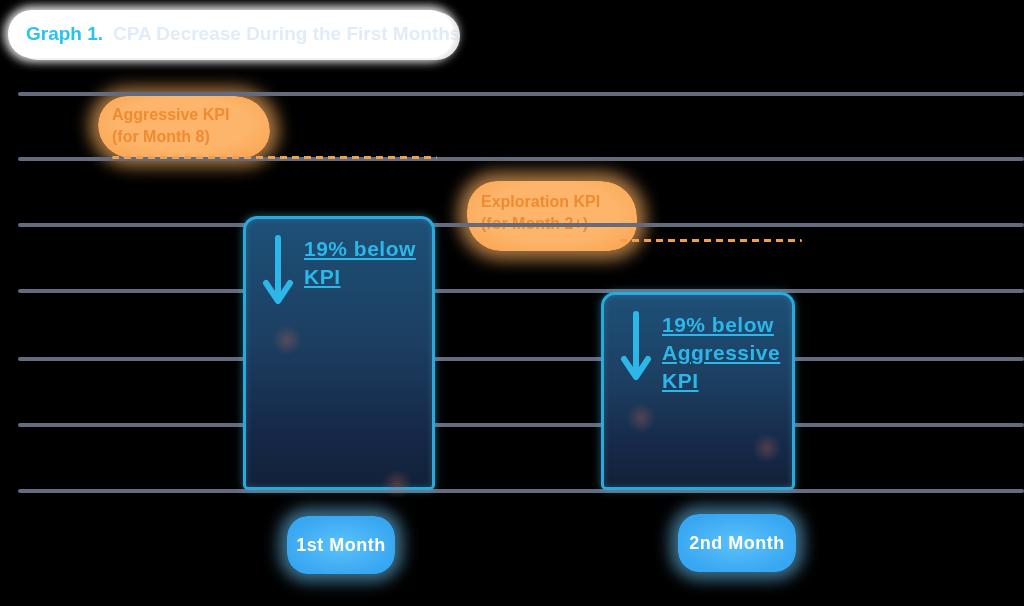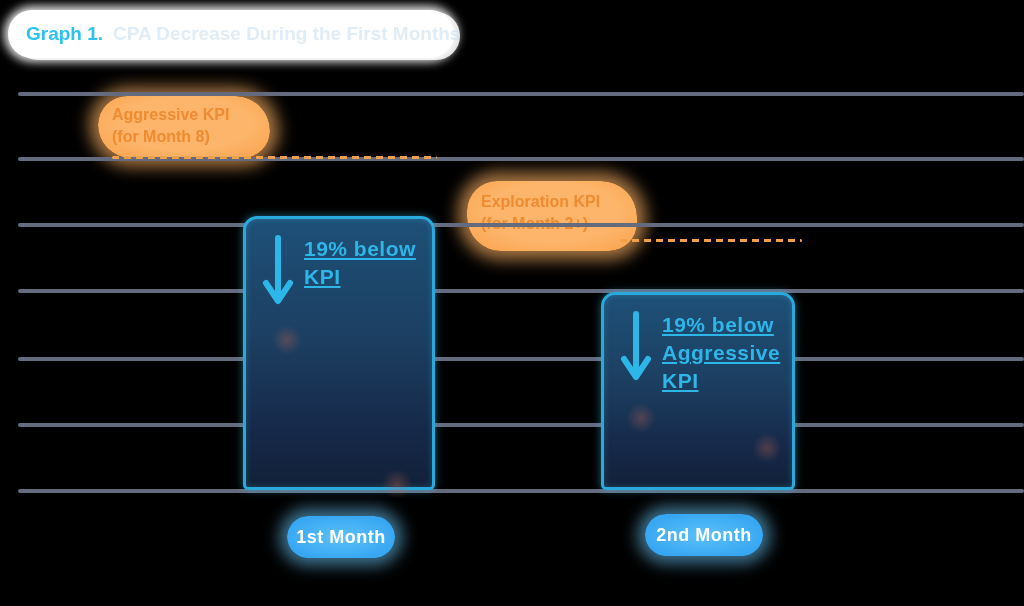--- a/index.html
+++ b/index.html
@@ -53,28 +53,28 @@
   .bar-note{
     color:#2db6e8;font-weight:bold;font-size:21px;line-height:28px;
     letter-spacing:0.5px;white-space:nowrap;padding-top:4px;text-decoration:underline;
   }
   .smudge{
     position:absolute;width:30px;height:30px;border-radius:50%;z-index:1;
     background:radial-gradient(circle,rgba(190,100,80,0.35) 0%,transparent 70%);
   }
   
   .month-pill{
-    position:absolute;z-index:5;height:42px;border-radius:21px;
+    position:absolute;z-index:5;height:58px;border-radius:21px;
     background:radial-gradient(ellipse at center,#5cc1f9 0%,#38a7f2 75%);
     box-shadow:0 0 15px 8px rgba(110,200,250,0.55);
     display:flex;align-items:center;justify-content:center;
     color:#ffffff;font-weight:bold;font-size:18px;letter-spacing:0.5px;
   }
   #pill-1{left:287px;top:516px;width:108px;}
-  #pill-2{left:645px;top:514px;width:118px;}
+  #pill-2{left:678px;top:514px;width:118px;}
 </style>
 </head>
 <body>
 
 <div id="stage">
 
   <div class="gridline" style="top:92px"></div>
   <div class="gridline" style="top:157px"></div>
   <div class="gridline" style="top:223px"></div>
   <div class="gridline" style="top:289px"></div>

